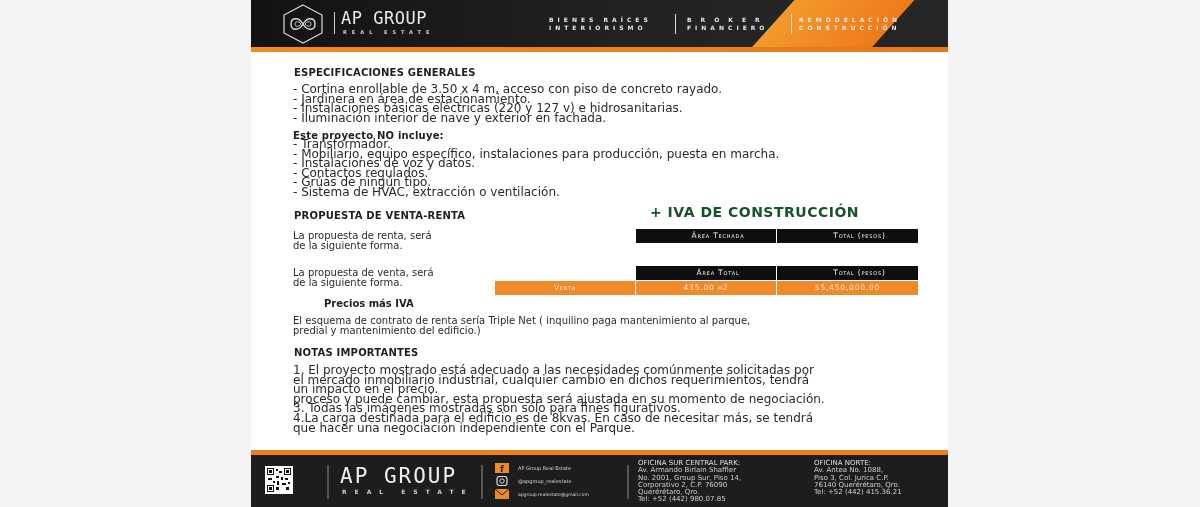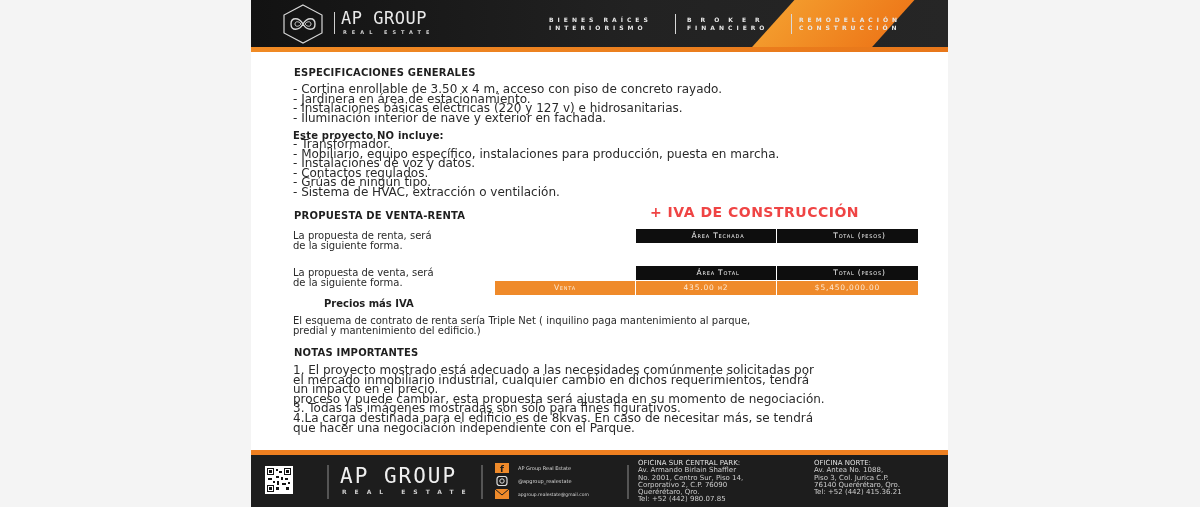--- a/index.html
+++ b/index.html
@@ -13,21 +13,21 @@
   .logo-hex { position: absolute; left: 30px; top: 3px; width: 44px; height: 42px; }
   .logo-sep { position: absolute; left: 83px; top: 12px; width: 1px; height: 22px; background: #cfcfcf; }
   .logo-name { position: absolute; left: 90px; top: 9px; font-family: "DejaVu Sans Mono", monospace; font-size: 17px; color: #e9e9e9; letter-spacing: 0.5px; line-height: 18px; }
   .logo-sub { position: absolute; left: 92px; top: 29px; font-size: 5px; font-weight: bold; color: #cfcfcf; letter-spacing: 5px; line-height: 6px; }
   .svc { position: absolute; top: 16px; font-size: 6px; font-weight: bold; color: #e8e8e8; letter-spacing: 4px; line-height: 8px; white-space: nowrap; }
   .svc-sep { position: absolute; top: 14px; width: 1px; height: 20px; background: #d8d8d8; }
 
   
   .h-sec { position: absolute; left: 43px; font-size: 10px; font-weight: bold; color: #1e1e1e; letter-spacing: 0.2px; }
   .lines { position: absolute; left: 42px; font-size: 12px; color: #2a2a2a; line-height: 9.6px; white-space: nowrap; }
-  .iva { position: absolute; left: 399px; top: 204px; font-size: 14px; font-weight: bold; color: #ef4444; letter-spacing: 0.5px; }
+  .iva { position: absolute; left: 399px; top: 204px; font-size: 14px; font-weight: bold; color: #14532d; letter-spacing: 0.5px; }
   .prop-text { position: absolute; left: 42px; font-size: 10px; color: #2a2a2a; line-height: 10px; }
   .precios { position: absolute; left: 73px; top: 298px; font-size: 10px; font-weight: bold; color: #1e1e1e; }
   .para { position: absolute; left: 42px; font-size: 10px; color: #2a2a2a; line-height: 10px; white-space: nowrap; }
 
   .tbl { position: absolute; left: 244px; width: 424px; }
   .row { display: flex; height: 14px; margin-bottom: 1px; }
   .cell { height: 14px; font-size: 7.5px; letter-spacing: 0.8px; text-align: center; line-height: 14px; margin-right: 1px; font-variant: small-caps; }
   .c1 { width: 140px; } .c2 { width: 140px; } .c3 { width: 141px; margin-right: 0; }
   .cell.blank { background: transparent; }
   .cell.dark { background: #0e0e0e; color: #f2f2f2; padding-left: 24px; }
@@ -194,21 +194,21 @@
       <rect width="14" height="10" fill="#ef8a2a"></rect>
       <polyline points="0,0 7,6 14,0" fill="none" stroke="#1d1d1d" stroke-width="1"></polyline>
     </svg>
     <div class="soc-txt" style="top:37px; font-size:4.5px;">apgroup.realestate@gmail.com</div>
 
     <div class="f-sep" style="left:376px;"></div>
 
     <div class="office" style="left:387px; top:5px;">
       <div class="ttl">OFICINA SUR CENTRAL PARK:</div>
       <div>Av. Armando Birlain Shaffler</div>
-      <div>No. 2001, Centro Sur, Piso 14,</div>
+      <div>No. 2001, Group Sur, Piso 14,</div>
       <div>Corporativo 2, C.P. 76090</div>
       <div>Querérétaro, Qro.</div>
       <div>Tel: +52 (442) 980.07.85</div>
     </div>
     <div class="office" style="left:563px; top:5px;">
       <div class="ttl">OFICINA NORTE:</div>
       <div>Av. Antea No. 1088,</div>
       <div>Piso 3, Col. Jurica C.P.</div>
       <div>76140 Querérétaro, Qro.</div>
       <div>Tel: +52 (442) 415.36.21</div>

